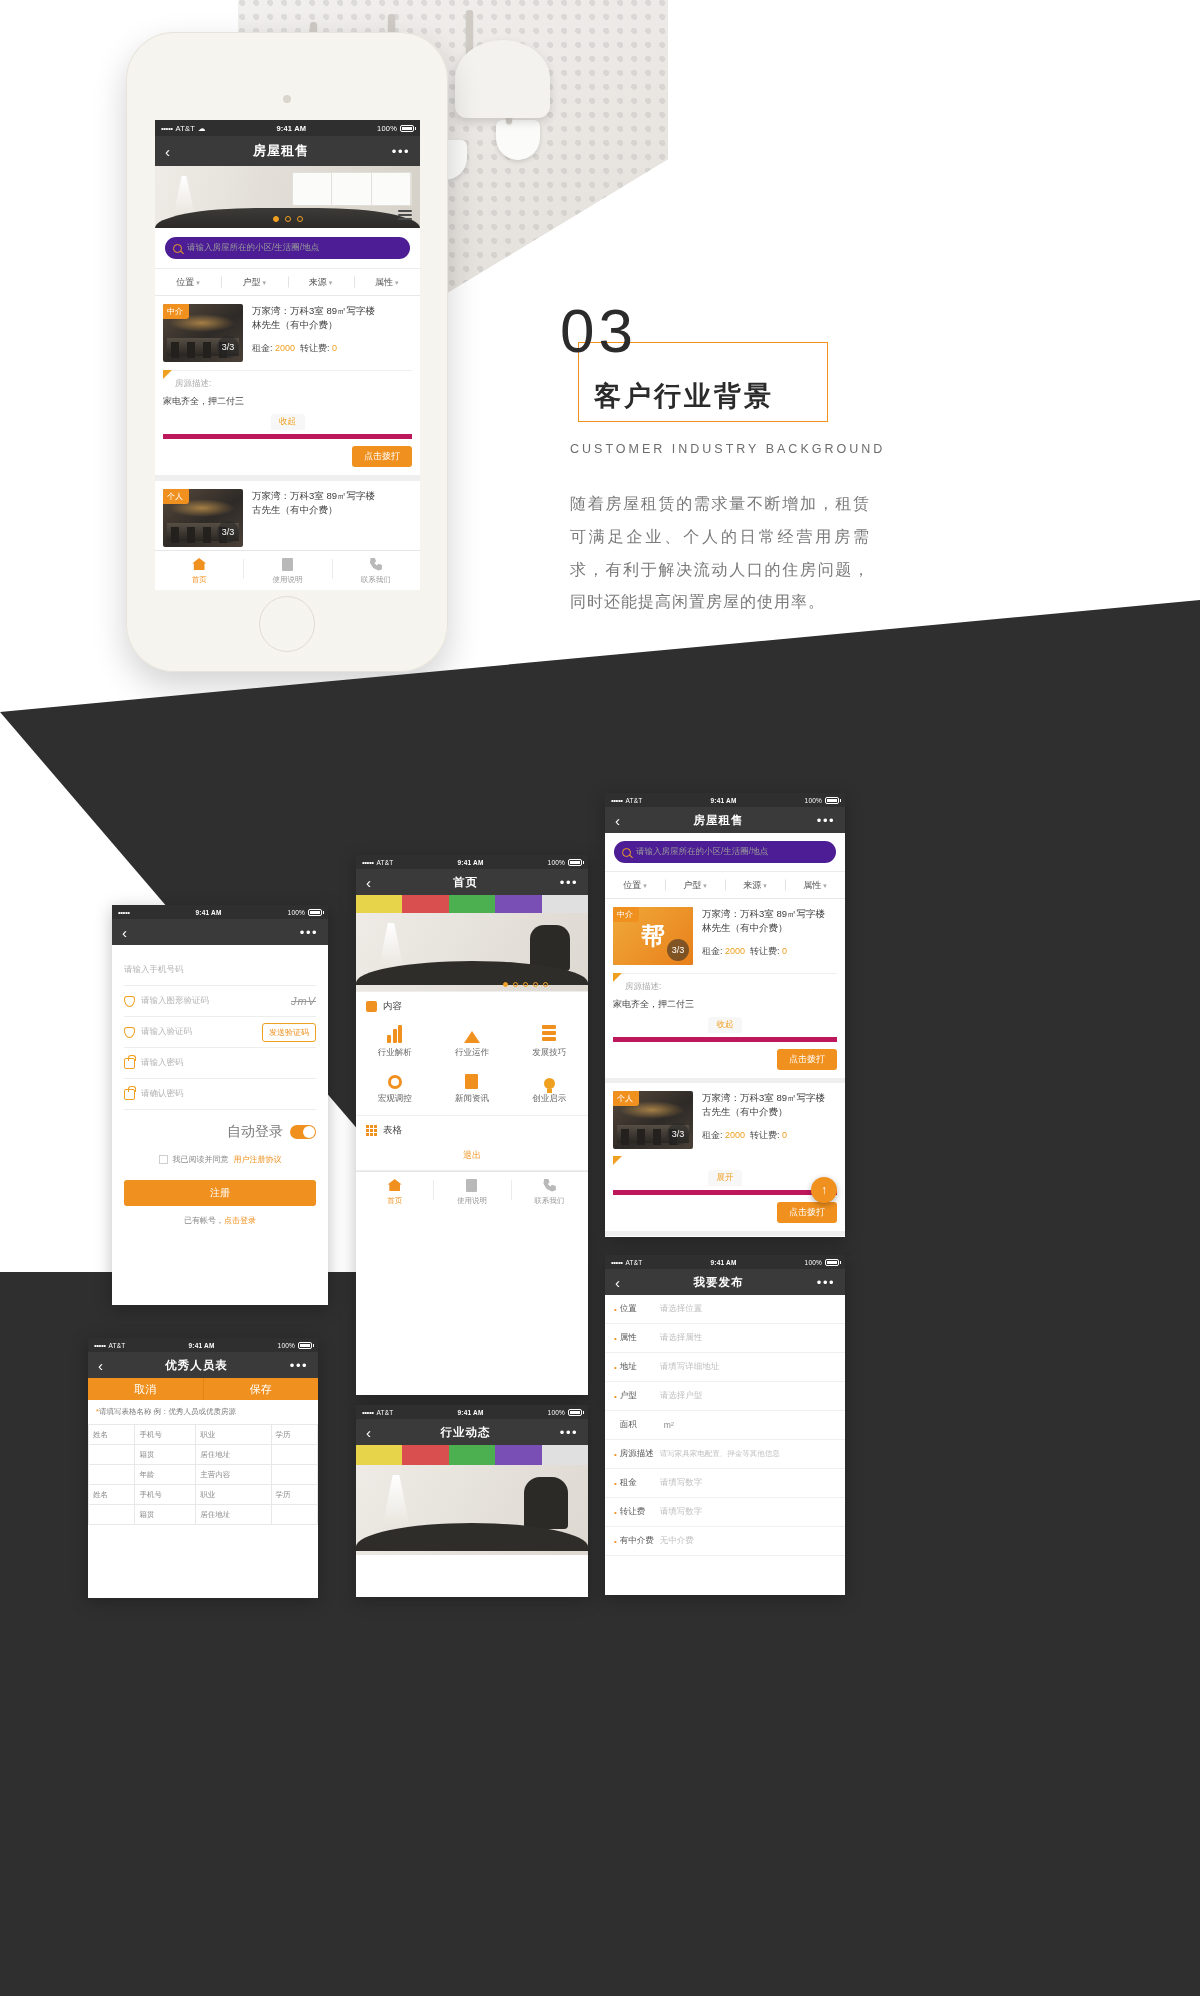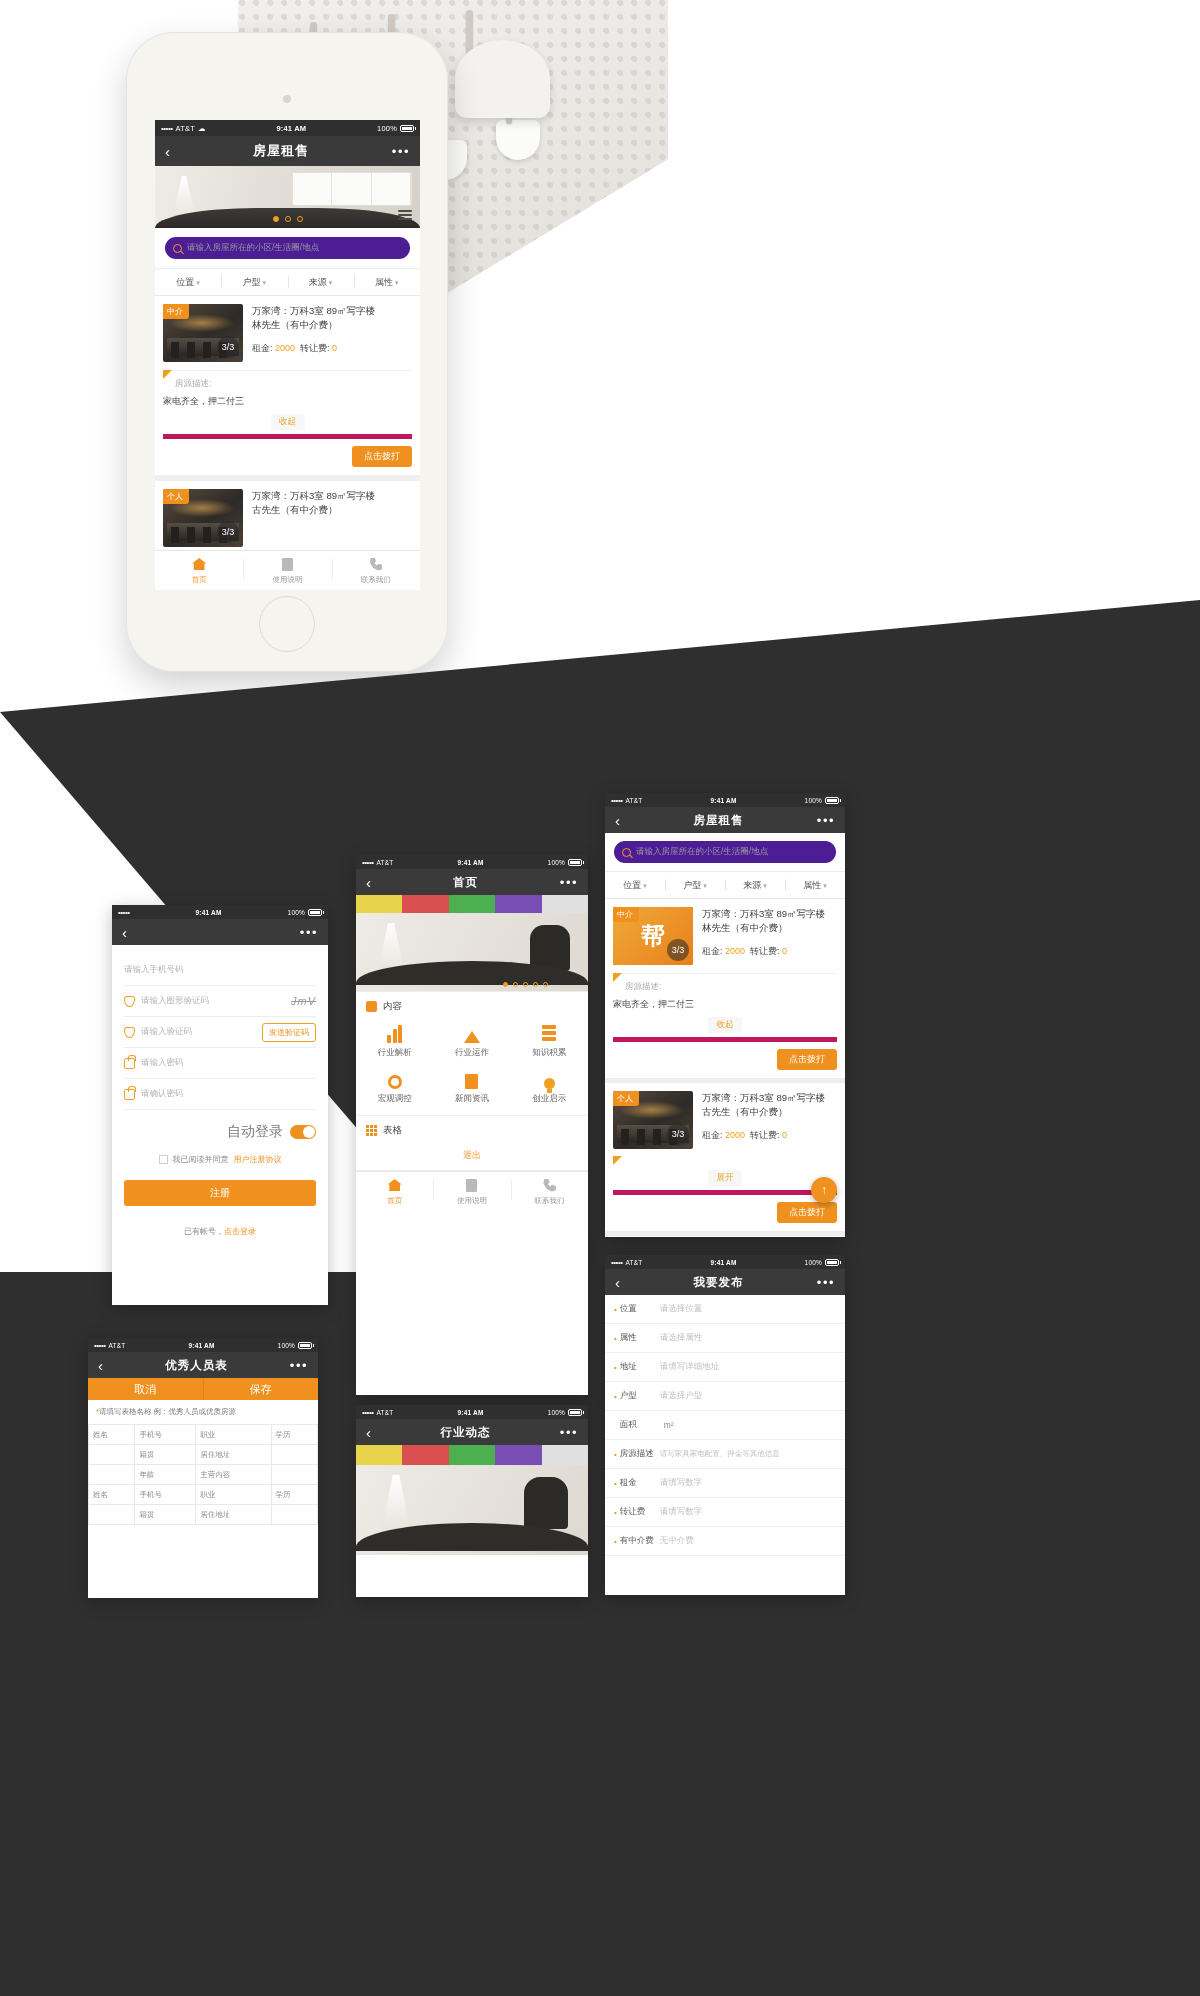--- a/index.html
+++ b/index.html
@@ -255,21 +255,21 @@
   .switch { width:26px; height:14px; border-radius:8px; background:#f0901e; position:relative; }
   .switch i { position:absolute; right:1px; top:1px; width:12px; height:12px; border-radius:50%; background:#fff; }
   .reg-agree { display:flex; align-items:center; justify-content:center; gap:5px;
     margin-top:13px; font-size:8px; color:#8a8a8a; }
   .chk { width:9px; height:9px; border:1px solid #cfcfcf; flex:none; }
   .reg-agree .lnk { color:#f0901e; }
   .btn-primary {
     margin-top:15px; height:26px; border-radius:3px; background:#f0901e; color:#fff;
     font-size:10px; display:flex; align-items:center; justify-content:center;
   }
-  .reg-foot { margin-top:20px; text-align:center; font-size:8px; color:#8a8a8a; }
+  .reg-foot { margin-top:9px; text-align:center; font-size:8px; color:#8a8a8a; }
   .reg-foot .lnk { color:#f0901e; }
 
   
   #m-table { left:88px; top:1338px; width:230px; height:260px; }
   .tbl-actions { display:flex; height:22px; }
   .tbl-actions div { flex:1; background:#f0901e; color:#fff; font-size:11px;
     display:flex; align-items:center; justify-content:center; }
   .tbl-actions div + div { border-left:1px solid #e08414; }
   .tbl-note { font-size:7.5px; color:#7a7a7a; padding:7px 8px; }
   .tbl-note .req { color:#f0901e; }
@@ -513,20 +513,27 @@
         <div class="tb">
           <div class="tb-ico">
               <span class="ico-phone"></span>
             </div>
           <span>联系我们</span>
         </div>
       </div>
     </div>
   </div>
 
+  <div class="sec03">
+    <div class="frame"></div>
+    <div class="num">03</div>
+    <div class="cn-title">客户行业背景</div>
+    <div class="en-title">CUSTOMER INDUSTRY BACKGROUND</div>
+    <div class="para">随着房屋租赁的需求量不断增加，租赁可满足企业、个人的日常经营用房需求，有利于解决流动人口的住房问题，同时还能提高闲置房屋的使用率。</div>
+  </div>
 
   <div class="band-dark"></div>
   <div class="band-white-tl"></div>
 
   <div class="mini" id="m-register">
     <div class="statusbar">
       <div class="sb-left">
           <span class="dots">•••••</span>
         </div>
       <div class="sb-mid">9:41 AM</div>
@@ -702,21 +709,21 @@
         <span>行业运作</span>
       </div>
       <div class="cell">
         <div class="gi">
             <span class="stack">
               <i></i>
               <i></i>
               <i></i>
             </span>
           </div>
-        <span>知识积累</span>
+        <span>发展技巧</span>
       </div>
       <div class="cell">
         <div class="gi">
             <span class="gear"></span>
           </div>
         <span>宏观调控</span>
       </div>
       <div class="cell">
         <div class="gi">
             <span class="book"></span>

